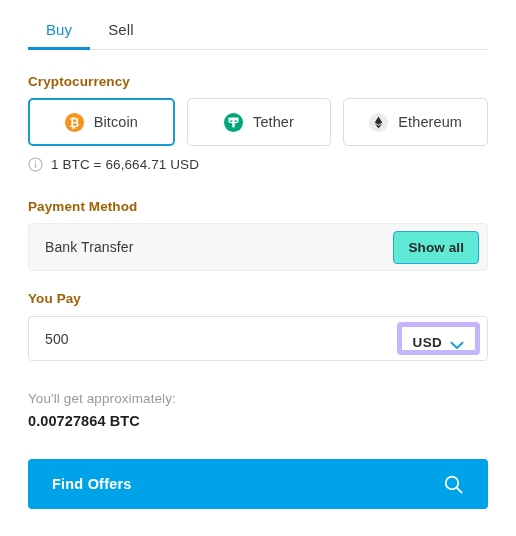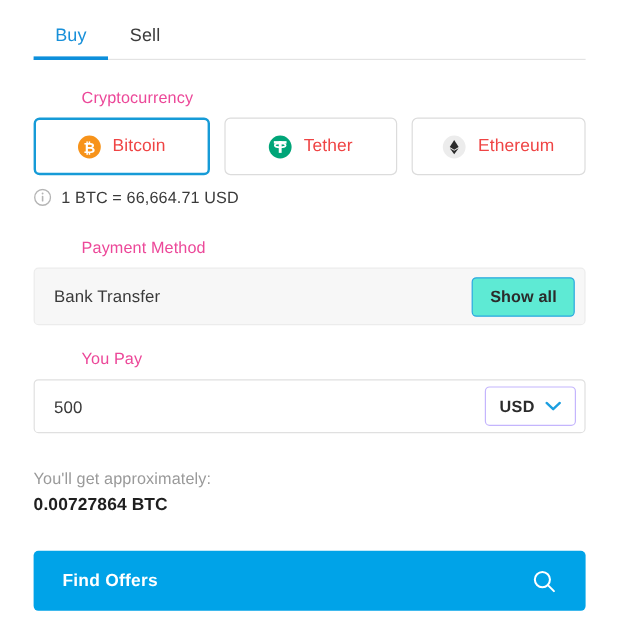--- a/index.html
+++ b/index.html
@@ -59,24 +59,23 @@
     bottom: -1px;
     height: 3px;
     background: #0d8fdb;
   }
 
   
   .section-label {
     position: absolute;
     left: 28px;
     font-size: 13.5px;
-    font-weight: normal;
-    color: #ec4899;
-    letter-spacing: 0.1px;
-    margin-left: 40px;
+    font-weight: bold;
+    color: #a16207;
+    letter-spacing: 0.1px;
   }
   #label-crypto  { top: 74px; }
   #label-payment { top: 199px; }
   #label-youpay  { top: 291px; }
 
   
   .crypto-row {
     position: absolute;
     left: 28px;
     top: 98px;
@@ -97,21 +96,21 @@
     background: #ffffff;
     cursor: pointer;
     font-family: inherit;
     box-sizing: border-box;
   }
   .crypto-btn.selected {
     border: 2px solid #169bd7;
   }
   .crypto-name {
     font-size: 14.5px;
-    color: #ef4444;
+    color: #404040;
     letter-spacing: 0.1px;
   }
   .coin-icon {
     width: 19px;
     height: 19px;
     border-radius: 50%;
     display: inline-flex;
     align-items: center;
     justify-content: center;
     flex: 0 0 auto;
@@ -202,24 +201,24 @@
     color: #3a3a3a;
     width: 300px;
     padding: 0;
     letter-spacing: 0.1px;
   }
   .currency-select {
     height: 33px;
     min-width: 76px;
     padding: 0 11px;
     background: #ffffff;
-    border: 1px solid #c4b5fd;
-    border-radius: 4px;
-    display: flex;
-    align-items: center;
+    border: 5px solid #c4b5fd;
+    border-radius: 4px;
+    display: flex;
+    align-items: flex-end;
     justify-content: center;
     gap: 8px;
     cursor: pointer;
     box-sizing: border-box;
   }
   .currency-code {
     font-size: 13.5px;
     font-weight: bold;
     color: #2b2b2b;
     letter-spacing: 0.3px;

